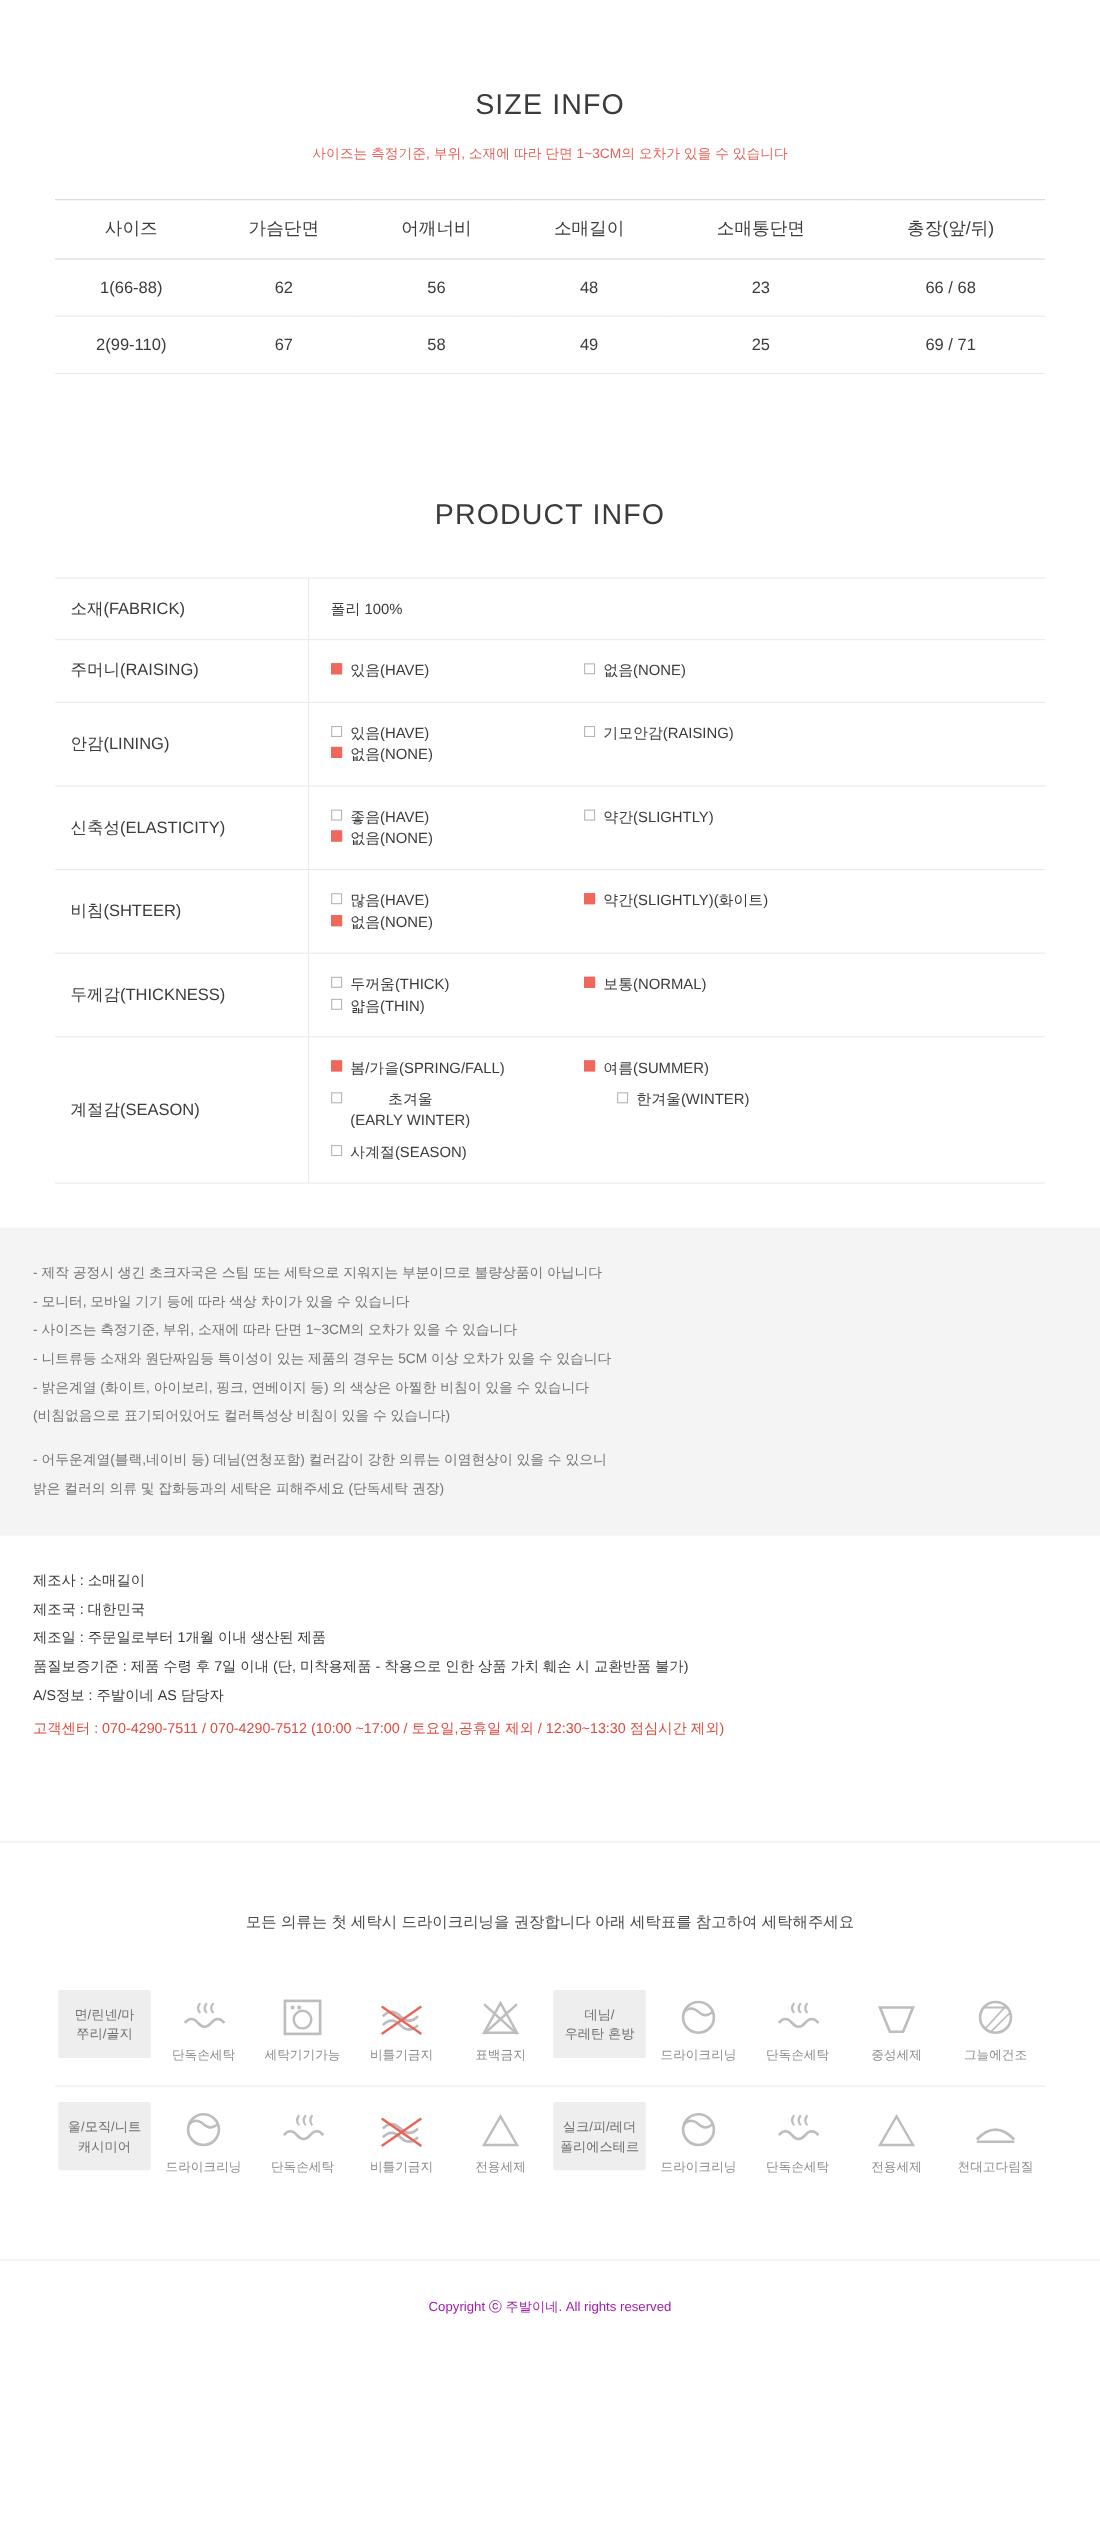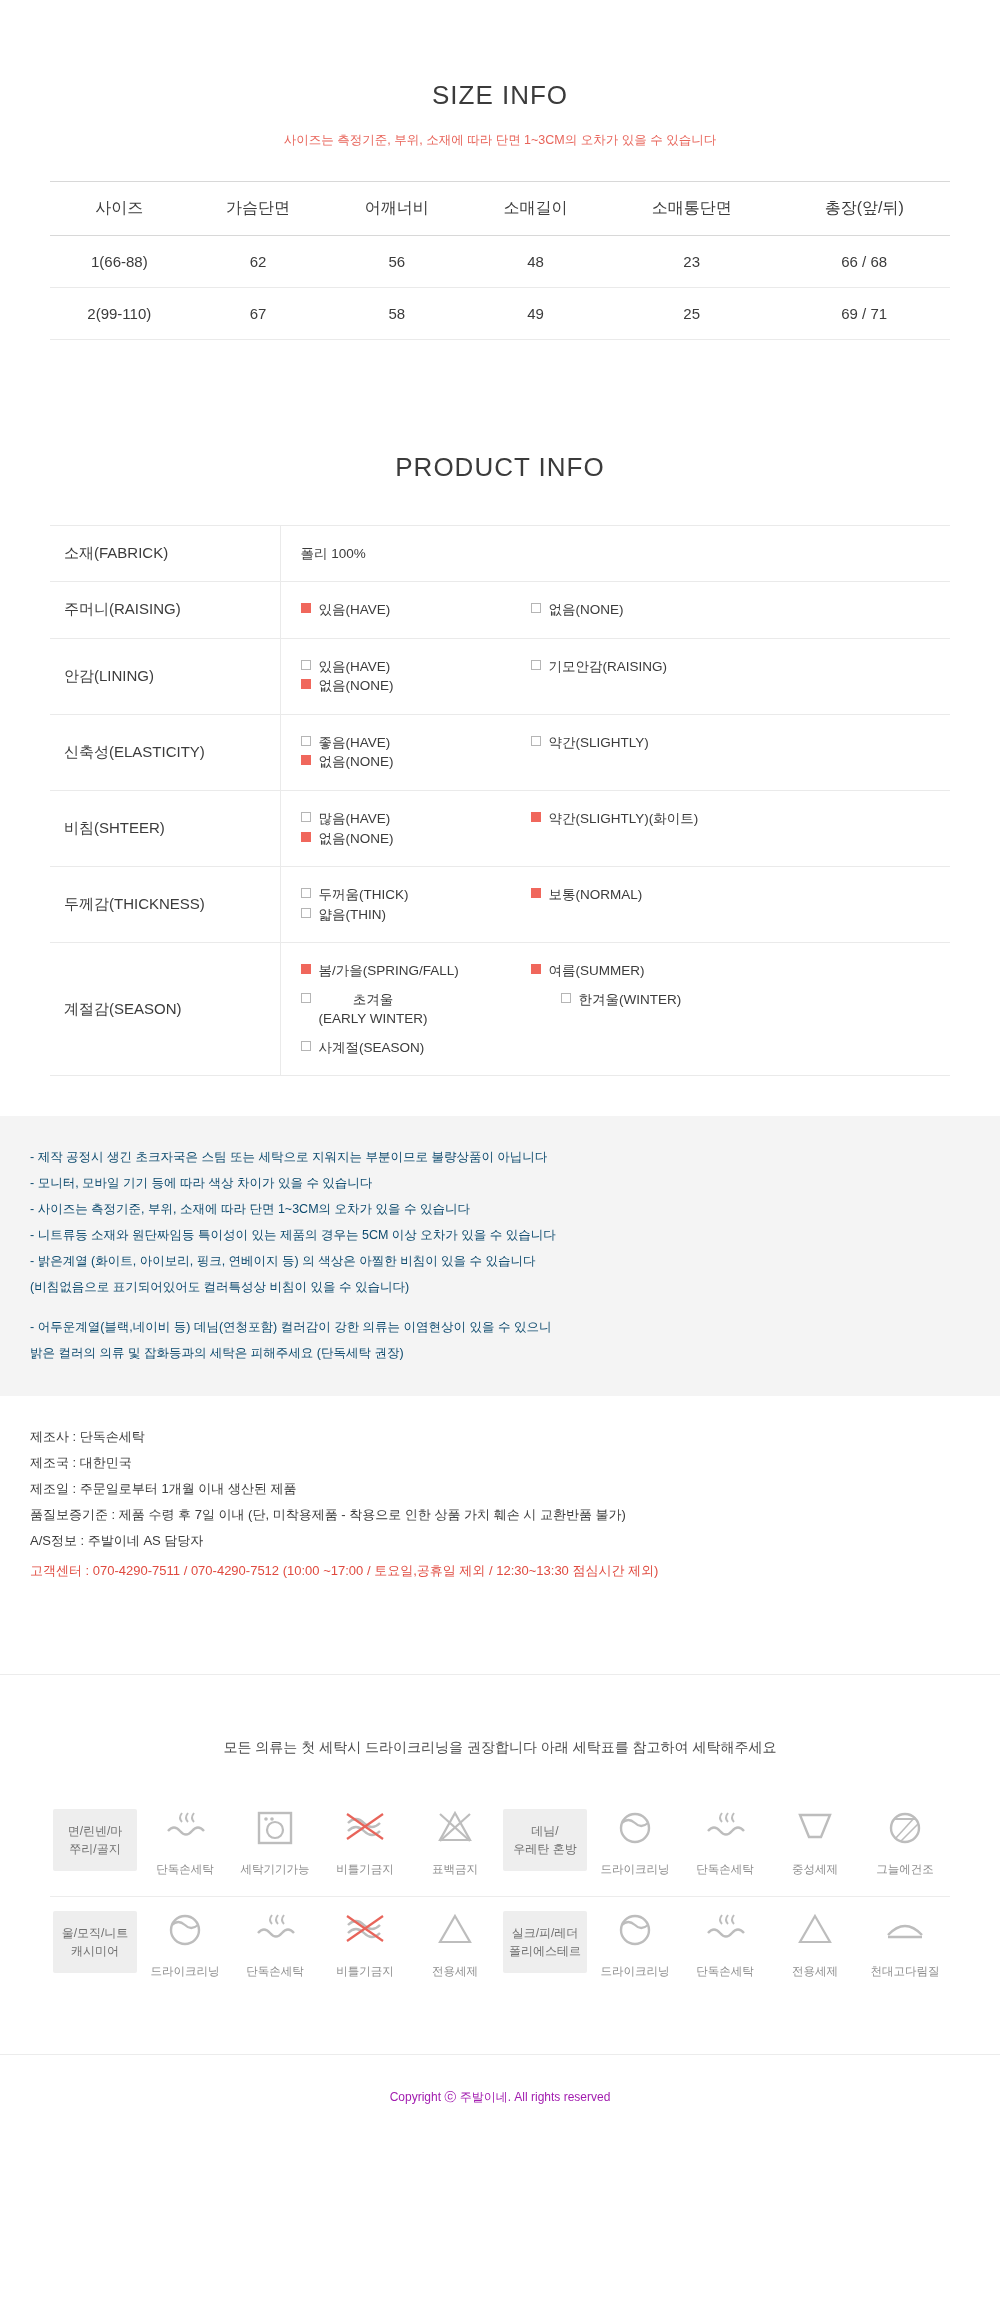--- a/index.html
+++ b/index.html
@@ -98,21 +98,21 @@
   .row-2line .opt:nth-child(n+4) { margin-bottom:0; }
 
   
   .notice {
     width:1000px;
     background:#f4f4f4;
     margin-top:40px;
     padding:28px 30px 30px 30px;
     font-size:12.5px;
     line-height:2.08;
-    color:#0c4a6e;
+    color:#737373;
   }
   .notice p { margin:0; }
   .notice .gap { height:14px; }
 
   
   .maker {
     width:1000px;
     padding:28px 30px 0 30px;
     font-size:13px;
     line-height:2.0;
@@ -140,21 +140,21 @@
   .wash-cell {
     width:100px;
     text-align:center;
     font-size:11.5px;
     color:#8d8d8d;
     line-height:1.45;
   }
   .wash-cell .ic {
     height:44px;
     display:flex;
-    align-items:flex-start;
+    align-items:flex-end;
     justify-content:center;
     margin-bottom:8px;
   }
   .wash-tag {
     background:#eeeeee;
     color:#6f6f6f;
     font-size:12px;
     line-height:1.5;
     padding:13px 6px;
     border-radius:2px;
@@ -360,21 +360,21 @@
     <p>- 사이즈는 측정기준, 부위, 소재에 따라 단면 1~3CM의 오차가 있을 수 있습니다</p>
     <p>- 니트류등 소재와 원단짜임등 특이성이 있는 제품의 경우는 5CM 이상 오차가 있을 수 있습니다</p>
     <p>- 밝은계열 (화이트, 아이보리, 핑크, 연베이지 등) 의 색상은 아찔한 비침이 있을 수 있습니다</p>
     <p>(비침없음으로 표기되어있어도 컬러특성상 비침이 있을 수 있습니다)</p>
     <div class="gap"></div>
     <p>- 어두운계열(블랙,네이비 등) 데님(연청포함) 컬러감이 강한 의류는 이염현상이 있을 수 있으니</p>
     <p>  밝은 컬러의 의류 및 잡화등과의 세탁은 피해주세요 (단독세탁 권장)</p>
   </section>
 
   <section class="maker">
-    <p>제조사 : 단독손세탁</p>
+    <p>제조사 : 소매길이</p>
     <p>제조국 : 대한민국</p>
     <p>제조일 : 주문일로부터 1개월 이내 생산된 제품</p>
     <p>품질보증기준 : 제품 수령 후 7일 이내 (단, 미착용제품 - 착용으로 인한 상품 가치 훼손 시 교환반품 불가)</p>
     <p>A/S정보 : 주발이네 AS 담당자</p>
     <p class="cs">고객센터 : 070-4290-7511 / 070-4290-7512 (10:00 ~17:00 / 토요일,공휴일 제외 / 12:30~13:30 점심시간 제외)</p>
   </section>
 
   <section class="wash-section">
     <p class="wash-sub">모든 의류는 첫 세탁시 드라이크리닝을 권장합니다 아래 세탁표를 참고하여 세탁해주세요</p>
 

